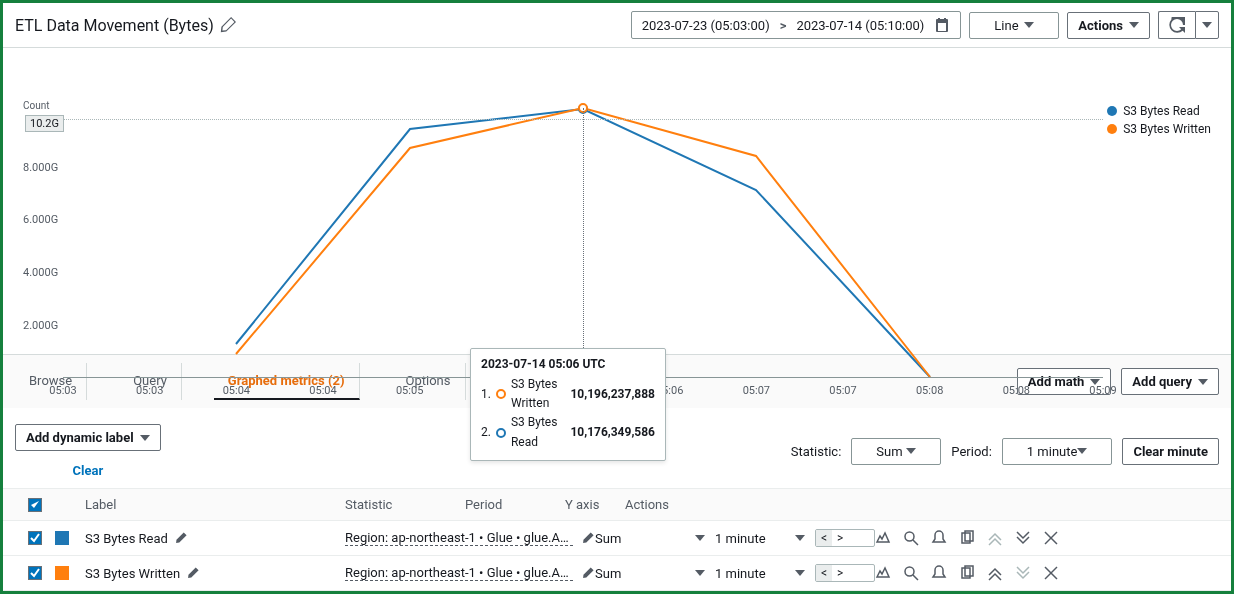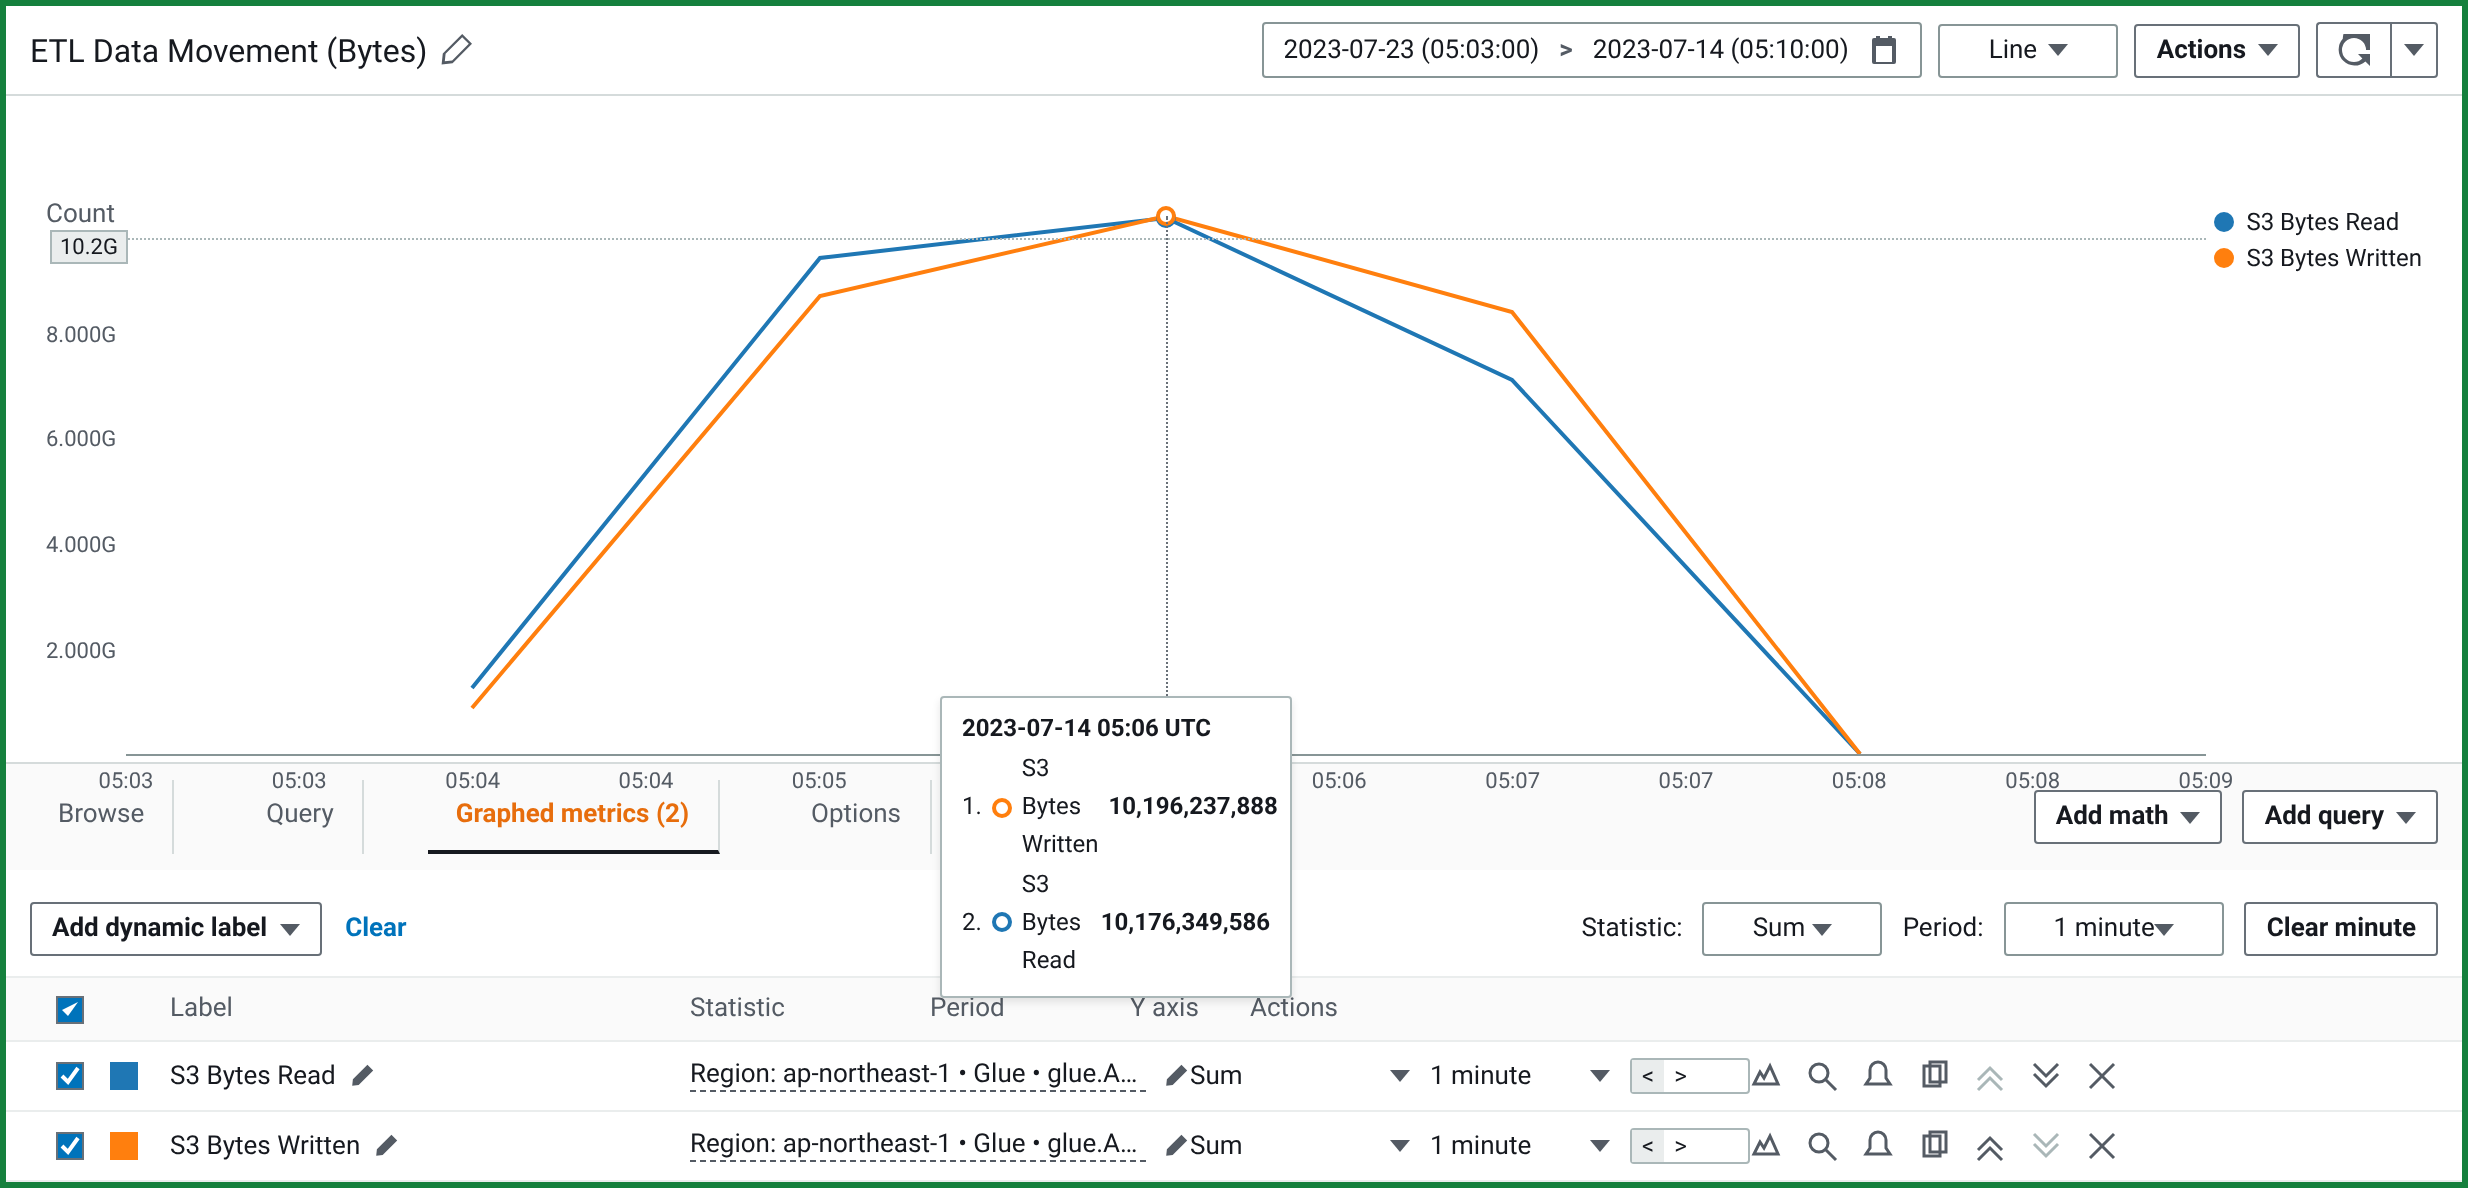--- a/index.html
+++ b/index.html
@@ -15,50 +15,50 @@
 .cal-icon { width: 16px; height: 16px; fill: #545b64; }
 .dropdown { display: flex; align-items: center; justify-content: space-between; border: 1px solid #879596; border-radius: 2px; padding: 5px 24px; min-width: 90px; background: #fff; cursor: pointer; }
 .caret { width: 10px; height: 10px; fill: #545b64; }
 .btn { display: flex; align-items: center; gap: 6px; border: 1px solid #687078; border-radius: 2px; padding: 5px 10px; background: #fff; cursor: pointer; font-weight: 700; font-size: 13px; }
 .btn-group { display: flex; }
 .btn-group .btn:first-child { border-right: none; border-radius: 2px 0 0 2px; }
 .btn-group .btn:last-child { border-radius: 0 2px 2px 0; padding: 5px 6px; }
 .refresh-icon { width: 16px; height: 16px; fill: #545b64; }
 
 .chart-area { flex: 1; position: relative; padding: 10px 12px 0 12px; }
-.ylabel { position: absolute; left: 20px; top: 52px; font-size: 13px; color: #545b64; }
+.ylabel { position: absolute; left: 20px; top: 52px; font-size: 10px; color: #545b64; }
 .ytick-box { position: absolute; left: 22px; top: 67px; border: 1px solid #aab7b8; background: #eaeded; padding: 1px 4px; font-size: 11px; }
 .plot { position: absolute; left: 60px; top: 60px; width: 1040px; height: 270px; }
 .xaxis { position: absolute; left: 60px; top: 336px; width: 1040px; height: 16px; }
 .xtick { position: absolute; font-size: 11px; color: #545b64; transform: translateX(-50%); }
 .yaxis { position: absolute; left: 20px; top: 60px; width: 40px; height: 270px; }
 .ytick { position: absolute; left: 0; font-size: 11px; color: #545b64; }
 .grid-line { position: absolute; left: 0; right: 0; border-top: 1px dotted #aab7b8; }
 .baseline { position: absolute; left: 0; right: 0; bottom: 0; border-top: 1px solid #879596; }
 .legend { position: absolute; right: 20px; top: 56px; font-size: 12px; }
 .legend-item { display: flex; align-items: center; gap: 6px; margin-bottom: 4px; }
 .legend-dot { width: 10px; height: 10px; border-radius: 50%; }
 .vline { position: absolute; top: 0; bottom: 0; border-left: 1px dotted #687078; }
 .time-label { position: absolute; top: 278px; border: 1px solid #aab7b8; background: #eaeded; padding: 1px 4px; font-size: 11px; transform: translateX(-50%); }
 
-.tooltip { position: absolute; top: 300px; left: 467px; width: 176px; border: 1px solid #aab7b8; background: #fff; border-radius: 2px; padding: 8px 10px; box-shadow: 0 2px 4px rgba(0,0,0,0.1); z-index: 10; font-size: 12px; }
+.tooltip { position: absolute; top: 300px; left: 467px; width: 196px; border: 1px solid #aab7b8; background: #fff; border-radius: 2px; padding: 8px 10px; box-shadow: 0 2px 4px rgba(0,0,0,0.1); z-index: 10; font-size: 12px; }
 .tooltip .tt-title { font-weight: 700; margin-bottom: 4px; }
 .tooltip .tt-row { display: flex; align-items: center; gap: 5px; line-height: 1.6; }
 .tt-circle { width: 10px; height: 10px; border-radius: 50%; border: 2px solid; background: #fff; flex-shrink: 0; }
 .tt-val { font-weight: 700; margin-left: auto; }
 
 .tabs-bar { display: flex; align-items: center; justify-content: space-between; padding: 8px 12px; border-top: 1px solid #d5dbdb; background: #fafafa; }
 .tabs { display: flex; gap: 32px; }
 .tab { padding: 10px 14px; color: #545b64; cursor: pointer; font-size: 13px; border-right: 1px solid #d5dbdb; }
 .tab:last-child { border-right: none; }
 .tab.active { color: #e76d0c; font-weight: 700; border-bottom: 2px solid #16191f; }
 .bar-right { display: flex; gap: 10px; }
 
 .controls-row { display: flex; align-items: center; justify-content: space-between; padding: 10px 12px; margin-top: 6px; }
-.controls-left { display: flex; align-items: center; gap: 12px; }
+.controls-left { display: flex; align-items: center; gap: 12px; flex-direction: column; }
 .controls-right { display: flex; align-items: center; gap: 10px; }
 .info-link { color: #0073bb; font-weight: 700; cursor: pointer; }
 .label-text { color: #16191f; }
 
 .table { width: 100%; border-top: 1px solid #eaeded; }
 .thead, .trow { display: flex; align-items: center; padding: 8px 12px; border-bottom: 1px solid #eaeded; }
 .thead { background: #fafafa; color: #545b64; font-weight: 400; }
 .col-check { width: 40px; display: flex; justify-content: center; }
 .col-swatch { width: 30px; }
 .col-label { width: 260px; }

